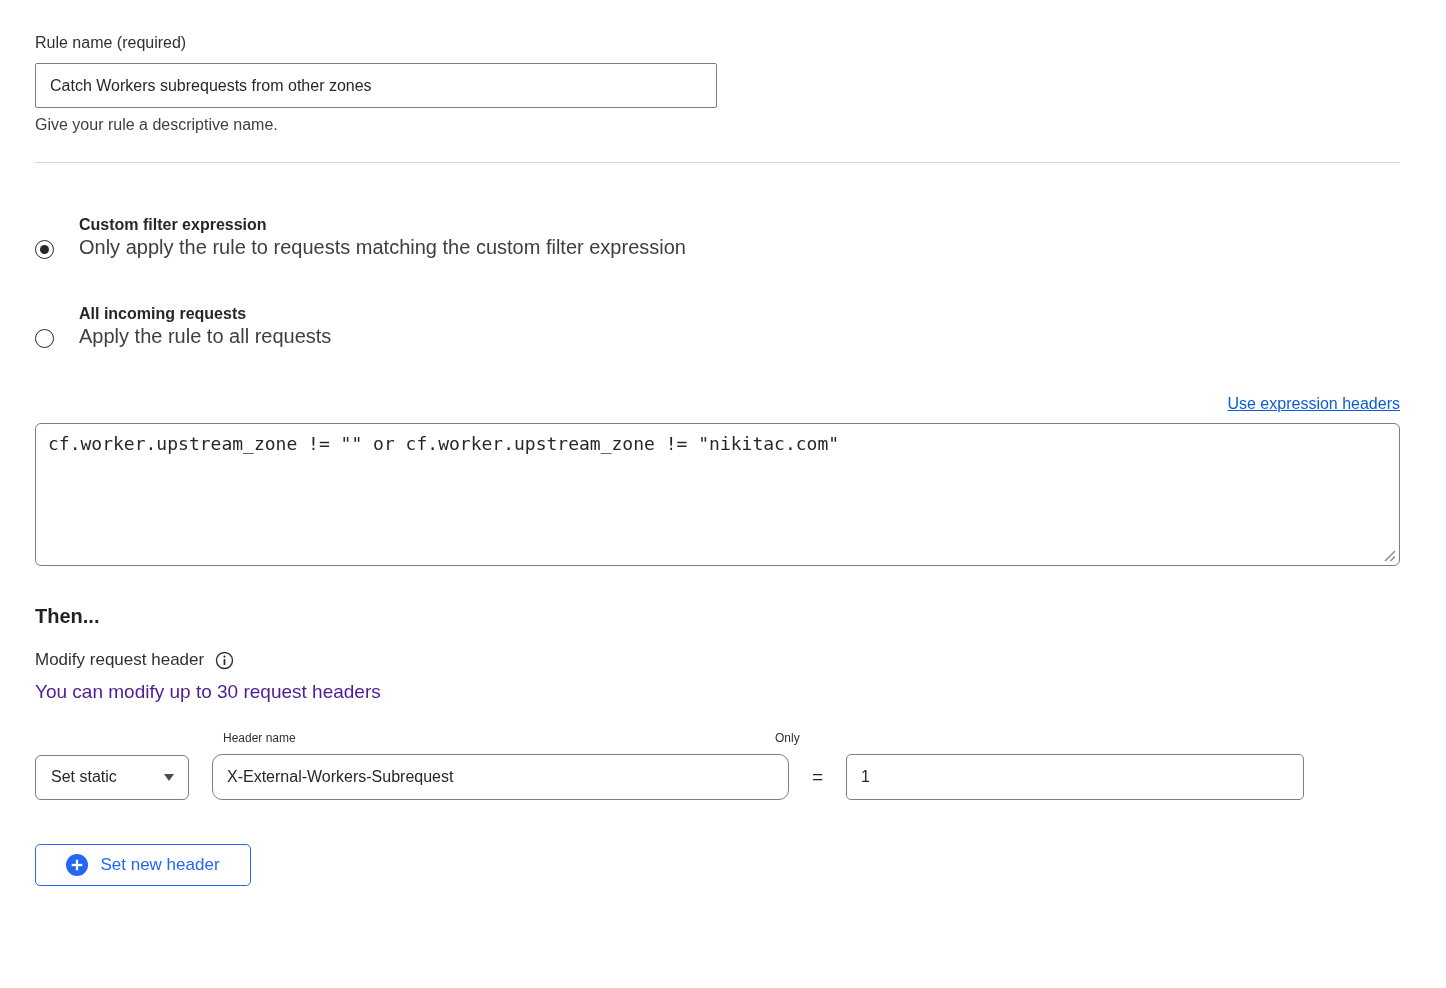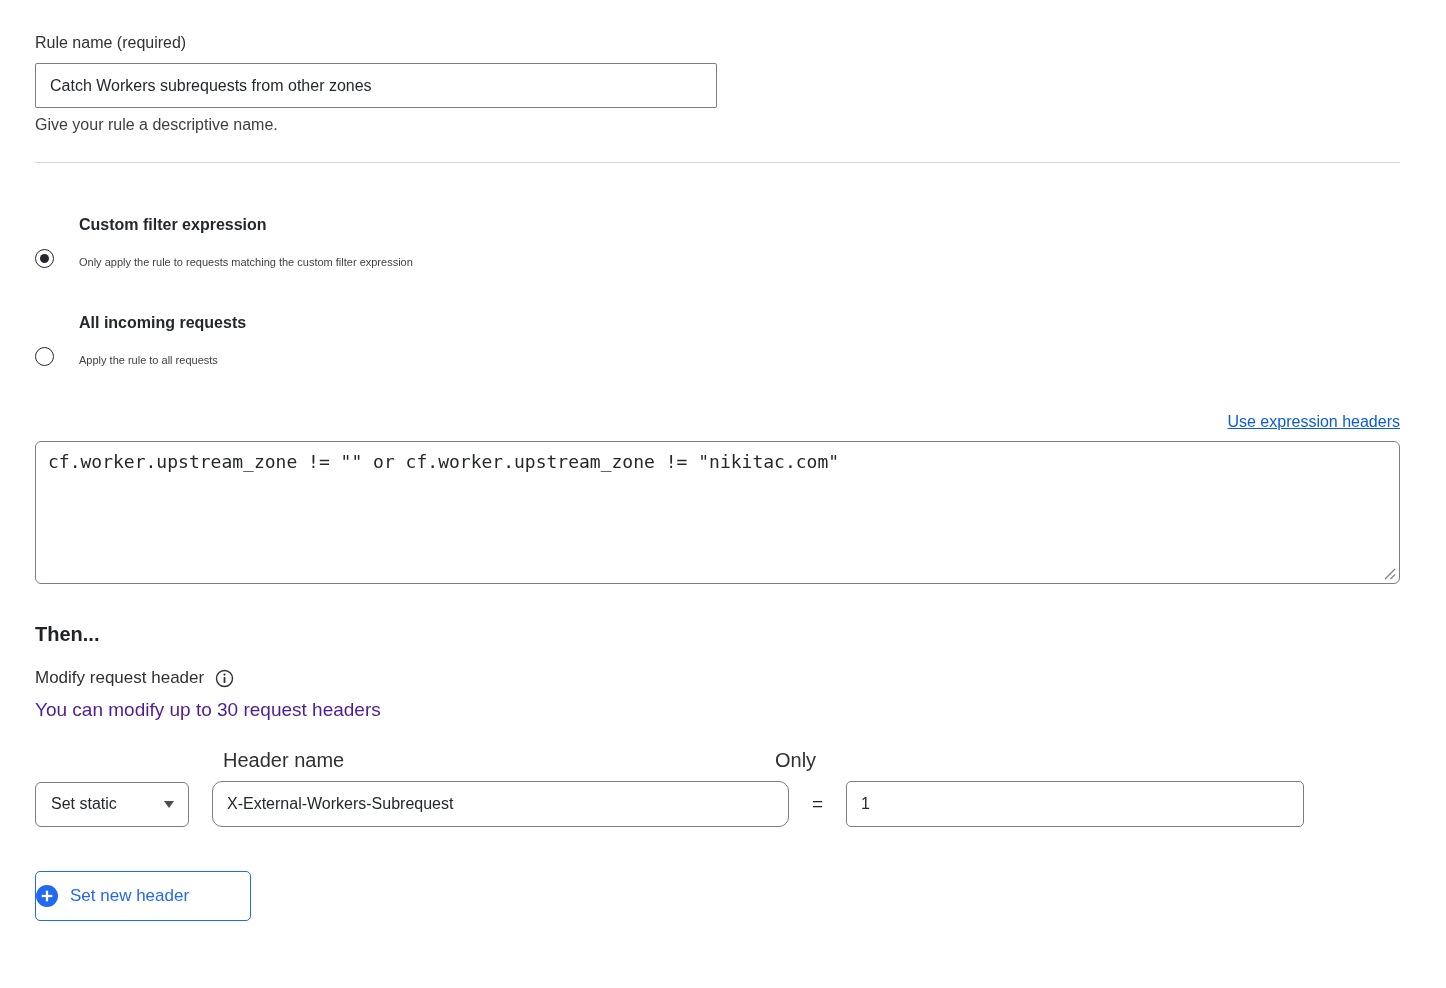--- a/index.html
+++ b/index.html
@@ -73,22 +73,22 @@
     border-radius: 50%;
     background: #24282d;
   }
   .radio-texts { margin-left: 25px; }
   .radio-title {
     font-size: 16px;
     font-weight: bold;
     color: #24282d;
   }
   .radio-desc {
-    margin-top: 22px;
-    font-size: 11px;
+    margin-top: 2px;
+    font-size: 20px;
     color: #3d3f42;
   }
 
   
   .builder-link-row {
     margin: 47px 46px 0 0;
     text-align: right;
   }
   .builder-link {
     font-size: 16px;
@@ -141,21 +141,21 @@
   .action-helper {
     margin: 11px 0 0 35px;
     font-size: 19px;
     color: #4c1d95;
   }
 
   
   .header-labels-row {
     margin: 28px 0 0 35px;
     display: flex;
-    font-size: 20px;
+    font-size: 12px;
     color: #313131;
   }
   .hl-spacer { width: 188px; }
   .hl-name { width: 552px; }
   .controls-row {
     margin: 9px 46px 0 35px;
     display: flex;
     align-items: center;
   }
   .op-select {
@@ -207,27 +207,27 @@
     font-size: 16px;
     color: #24282d;
     outline: none;
     background: #fff;
   }
 
   
   .add-header-btn {
     margin: 44px 0 0 35px;
     width: 216px;
-    height: 50px;
+    height: 42px;
     border: 1px solid #2268f2;
     border-radius: 5px;
     background: #ffffff;
     display: flex;
     align-items: center;
-    justify-content: flex-start;
+    justify-content: center;
     cursor: pointer;
     font-family: "Liberation Sans", sans-serif;
   }
   .add-header-btn .btn-label {
     margin-left: 12px;
     font-size: 17px;
     color: #2268f2;
   }
 </style>
 </head>

